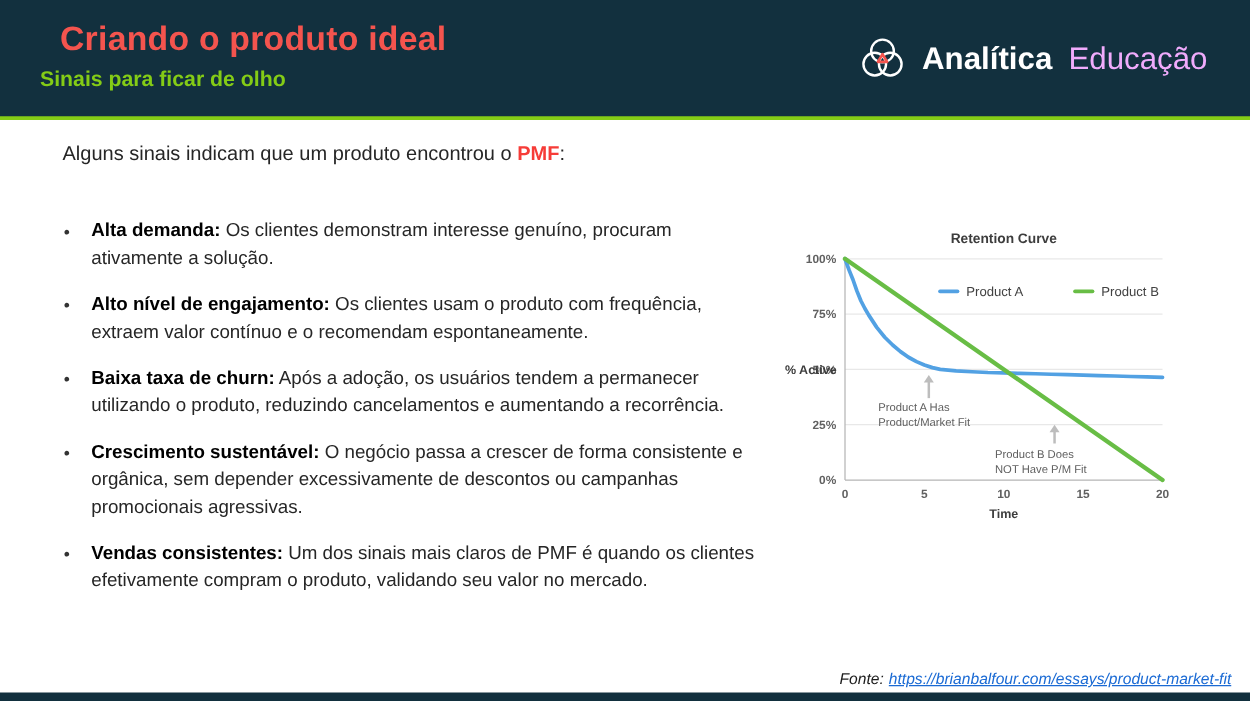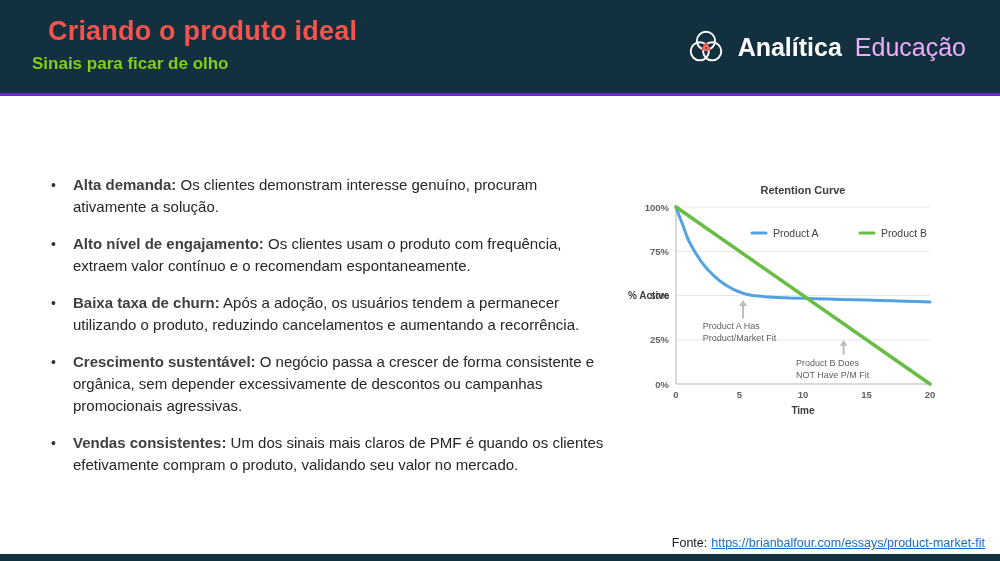--- a/index.html
+++ b/index.html
@@ -1,45 +1,45 @@
 <!DOCTYPE html>
 <html><head>
 <meta charset="utf-8">
 <style>
   html,body{margin:0;padding:0;background:#ffffff;}
   .slide{position:relative;width:1000px;height:561px;background:#ffffff;overflow:hidden;
          font-family:"Liberation Sans",sans-serif;color:#222;}
 
   
   .header{position:absolute;top:0;left:0;right:0;height:93px;background:#12303e;
-          border-bottom:3px solid #6d28d9;}
+          border-bottom:3px solid #84cc16;}
   .title{position:absolute;left:48px;top:16px;margin:0;font-size:27px;font-weight:bold;
          color:#f4544e;letter-spacing:.2px;}
   .subtitle{position:absolute;left:32px;top:54px;margin:0;font-size:17px;font-weight:bold;color:#84cc16;}
   .brand{position:absolute;right:34px;top:26px;display:flex;align-items:center;gap:11px;}
   .brand-icon svg{display:block;}
   .brand-name{font-size:25px;color:#ffffff;white-space:nowrap;}
   .brand-name .bold{font-weight:bold;text-align:center;}
   .brand-name .light{font-weight:normal;color:#f0abfc;margin-left:6px;margin-top:17px;}
 
   
   .intro{position:absolute;left:50px;top:115px;margin:0;font-size:16px;color:#262626;}
   .pmf{color:#f63c38;font-weight:bold;}
 
   .bullets{position:absolute;left:48px;top:174px;width:560px;margin:0;padding:0;list-style:none;}
   .bullets li{position:relative;padding-left:25px;margin:0 0 15px 0;font-size:15px;
               line-height:22px;color:#262626;}
   .bullets li::before{content:"\2022";position:absolute;left:3px;top:0;color:#333;font-size:14px;}
-  .bullet-lead{font-weight:bold;color:#404040;}
+  .bullet-lead{font-weight:bold;color:#000000;}
 
   
   .chart{position:absolute;left:628px;top:175px;width:368px;height:245px;margin:0;background:#ffffff;}
 
   
-  .source{position:absolute;right:15px;top:536px;margin:0;font-size:12.5px;color:#1c1c1c;white-space:nowrap;}
+  .source{position:absolute;right:15px;top:536px;margin:0;font-size:12.5px;color:#1c1c1c;white-space:nowrap;font-style:italic;}
   .source a{color:#1a6ad4;text-decoration:underline;}
   .source .src-label{margin-right:4px;}
 
   .footer-bar{position:absolute;left:0;right:0;bottom:0;height:7px;background:#12303e;}
 </style>
 </head>
 <body>
 
 <div class="slide">
 
@@ -55,20 +55,21 @@
           <path d="M22 18.2 L25.9 24.6 L18.1 24.6 Z" fill="none" stroke="#f4544e" stroke-width="2.2" stroke-linejoin="round"></path>
         </svg>
       </span>
       <span class="brand-name">
         <span class="bold">Analítica</span>
         <span class="light">Educação</span>
       </span>
     </div>
   </header>
 
+  <p class="intro"><span>Alguns sinais indicam que um produto encontrou o </span><span class="pmf">PMF</span><span>:</span></p>
 
   <ul class="bullets">
     <li><span class="bullet-lead">Alta demanda:</span><span class="bullet-text"> Os clientes demonstram interesse genuíno, procuram ativamente a solução.</span></li>
     <li><span class="bullet-lead">Alto nível de engajamento:</span><span class="bullet-text"> Os clientes usam o produto com frequência, extraem valor contínuo e o recomendam espontaneamente.</span></li>
     <li><span class="bullet-lead">Baixa taxa de churn:</span><span class="bullet-text"> Após a adoção, os usuários tendem a permanecer utilizando o produto, reduzindo cancelamentos e aumentando a recorrência.</span></li>
     <li><span class="bullet-lead">Crescimento sustentável:</span><span class="bullet-text"> O negócio passa a crescer de forma consistente e orgânica, sem depender excessivamente de descontos ou campanhas promocionais agressivas.</span></li>
     <li><span class="bullet-lead">Vendas consistentes:</span><span class="bullet-text"> Um dos sinais mais claros de PMF é quando os clientes efetivamente compram o produto, validando seu valor no mercado.</span></li>
   </ul>
 
   <figure class="chart" id="chart"><svg viewBox="0 0 368 245" width="368" height="245">

